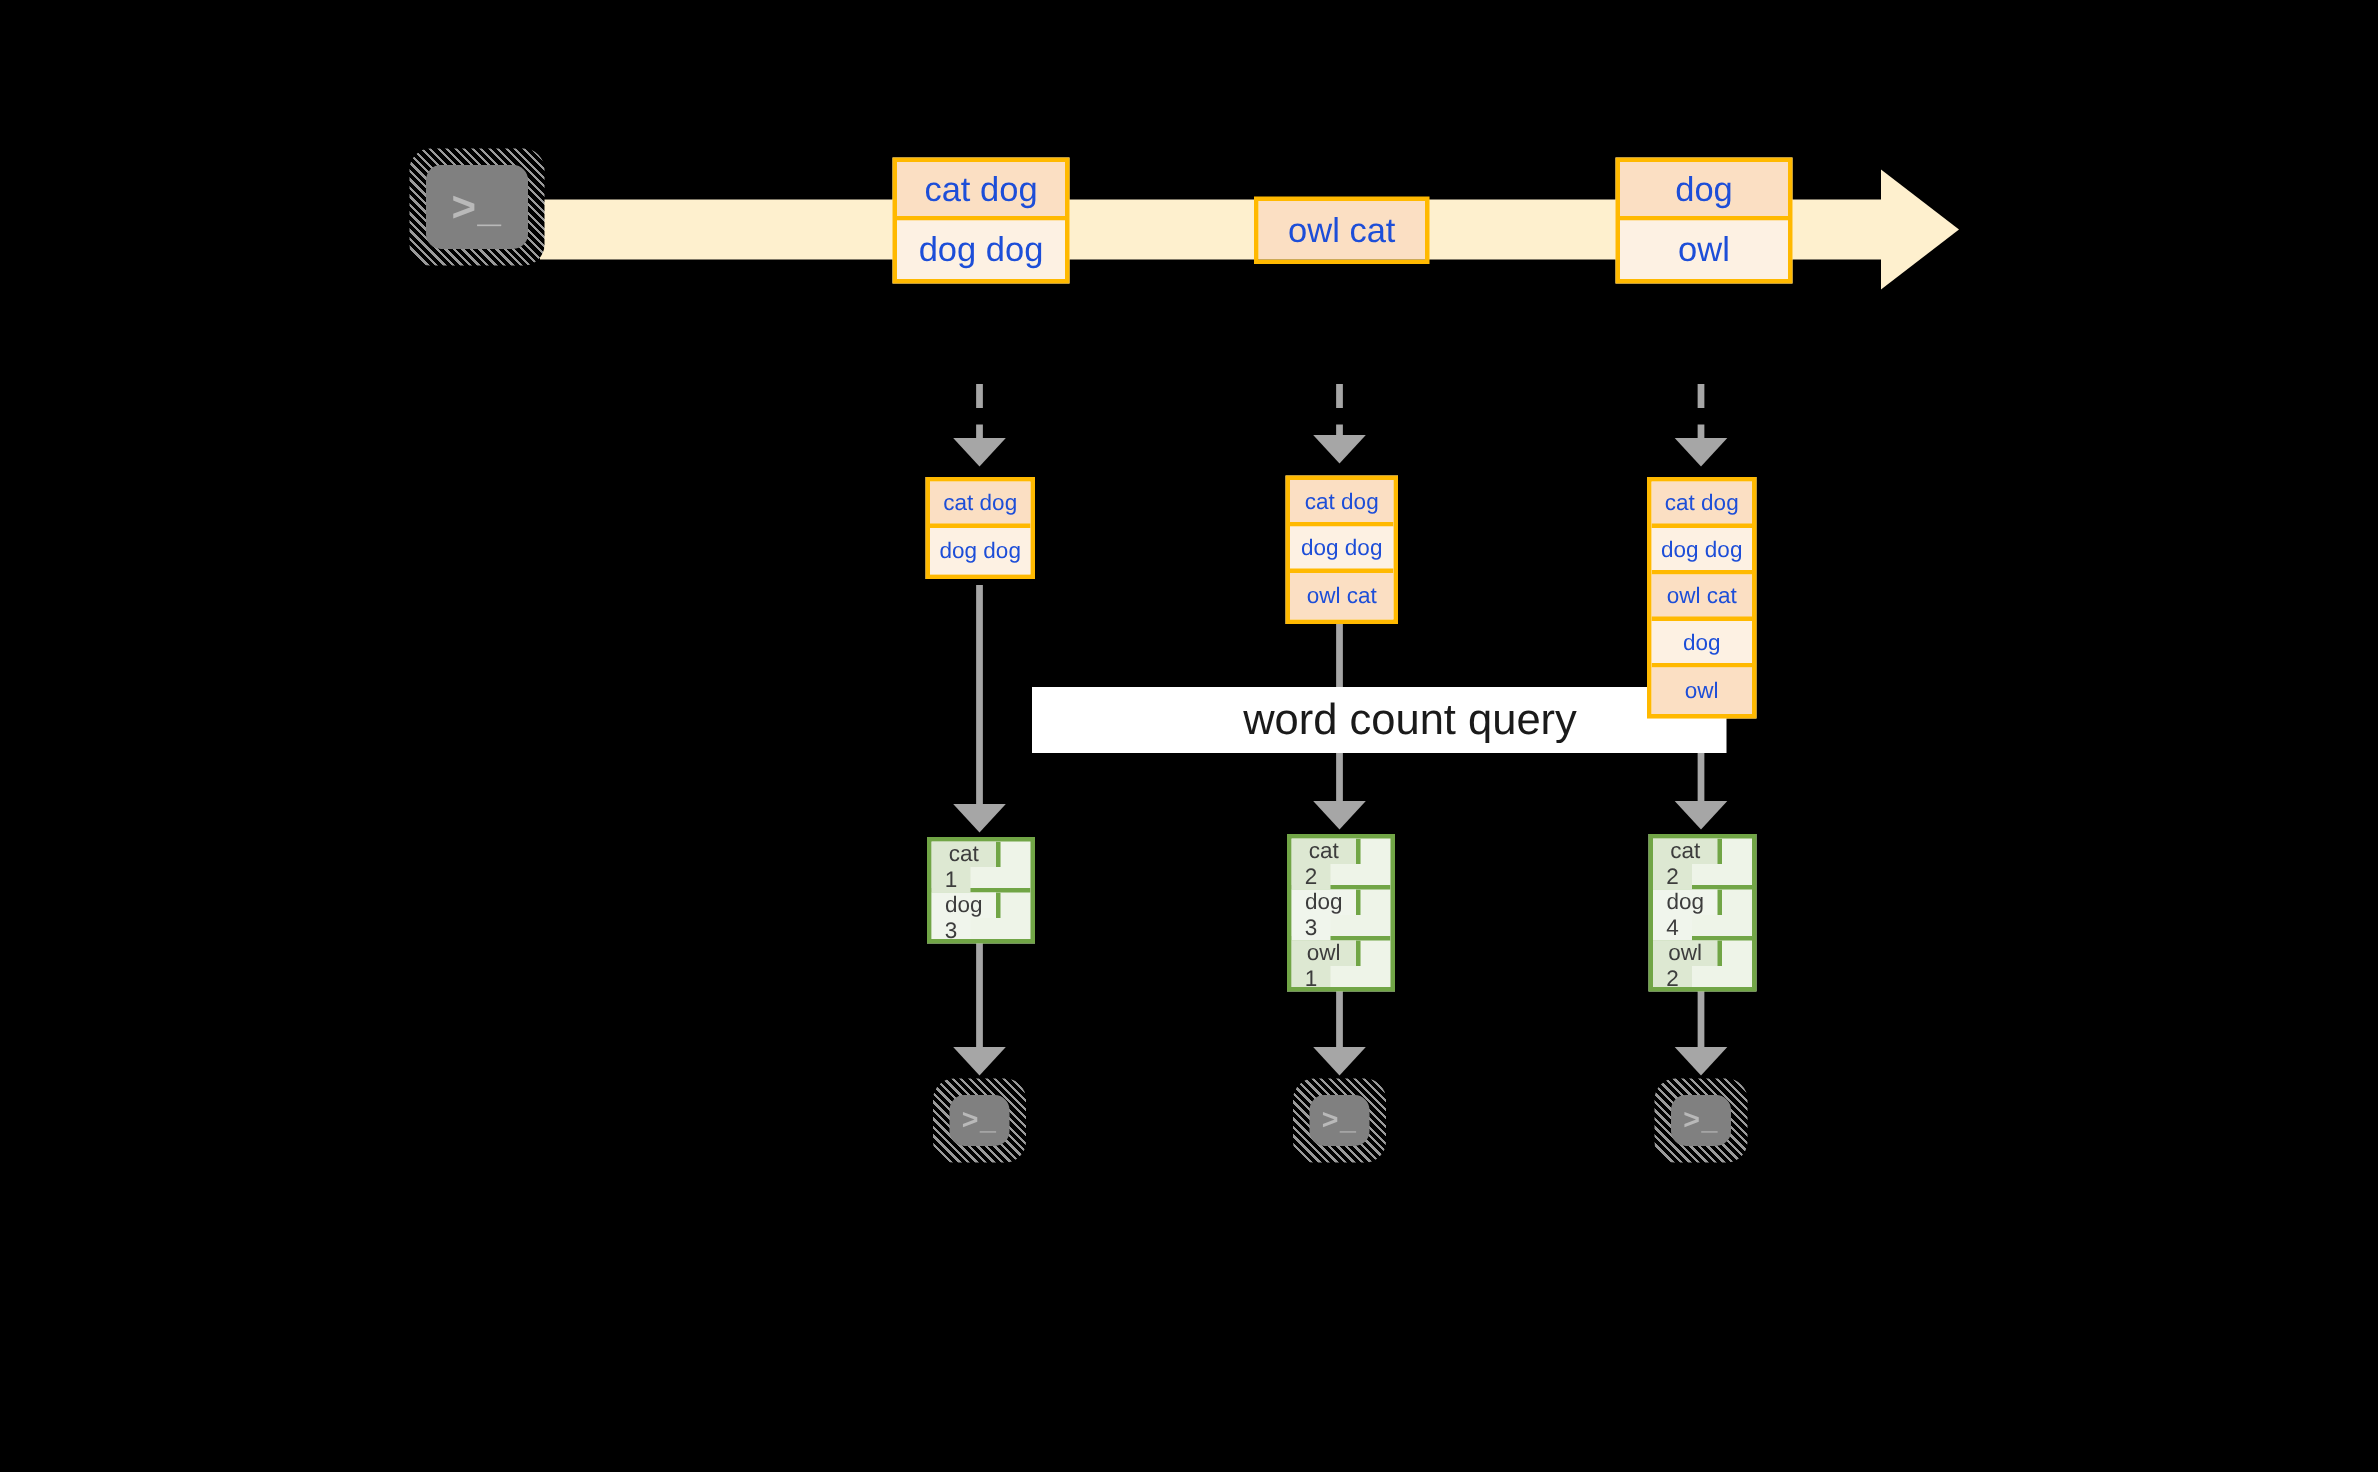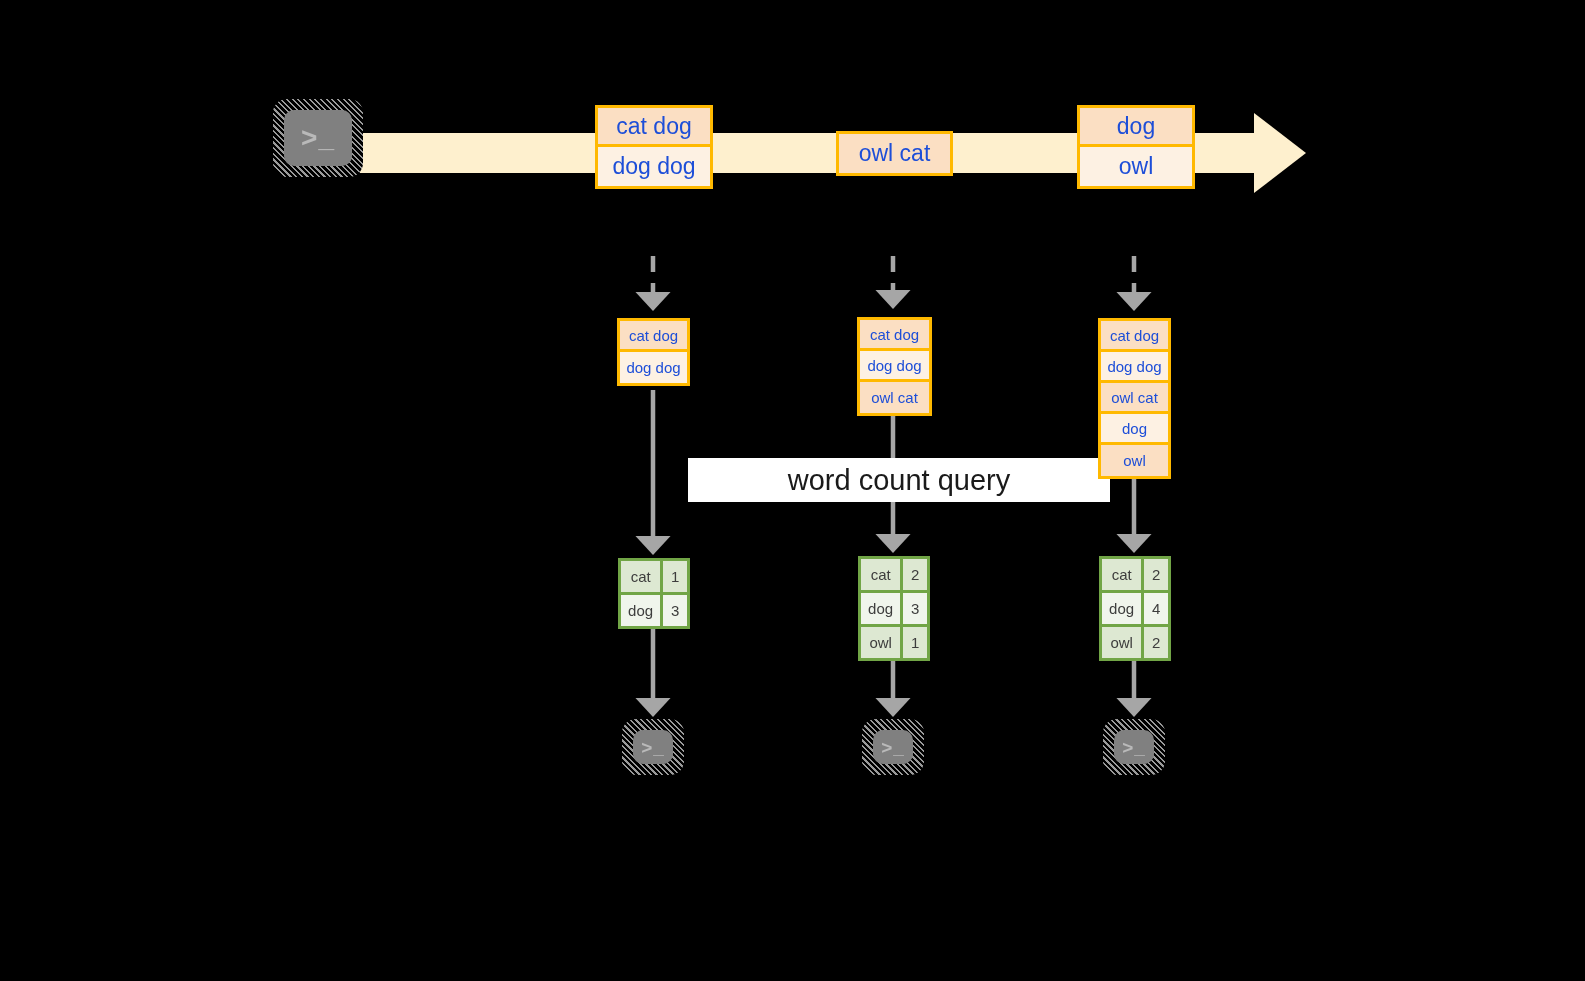--- a/index.html
+++ b/index.html
@@ -108,20 +108,21 @@
     position: absolute;
     box-sizing: border-box;
     border: 3px solid #71a546;
     background: #eef4e8;
     overflow: hidden;
   }
   .gtable .grow {
     display: flex;
     height: 31px;
     border-bottom: 3px solid #71a546;
+    flex-direction: column;
   }
   .gtable .grow:last-child { border-bottom: none; }
   .gtable .gcell {
     box-sizing: border-box;
     display: flex;
     align-items: center;
     justify-content: center;
     font-size: 15px;
     color: #3d3d3d;
     background: #f0f5ec;
@@ -147,20 +148,21 @@
     color: #1a1a1a;
     white-space: nowrap;
   }
   #query-label {
     left: 688px;
     top: 458px;
     width: 422px;
     height: 44px;
     font-size: 29px;
     z-index: 40;
+    padding-left: 41px;
   }
 </style>
 </head>
 <body>
 
 <div id="stage">
 
   <div class="stream-band" style="left:360px; top:133px; width:900px; height:40px;"></div>
   <div class="stream-head" style="left:1254px; top:113px;"></div>
 

